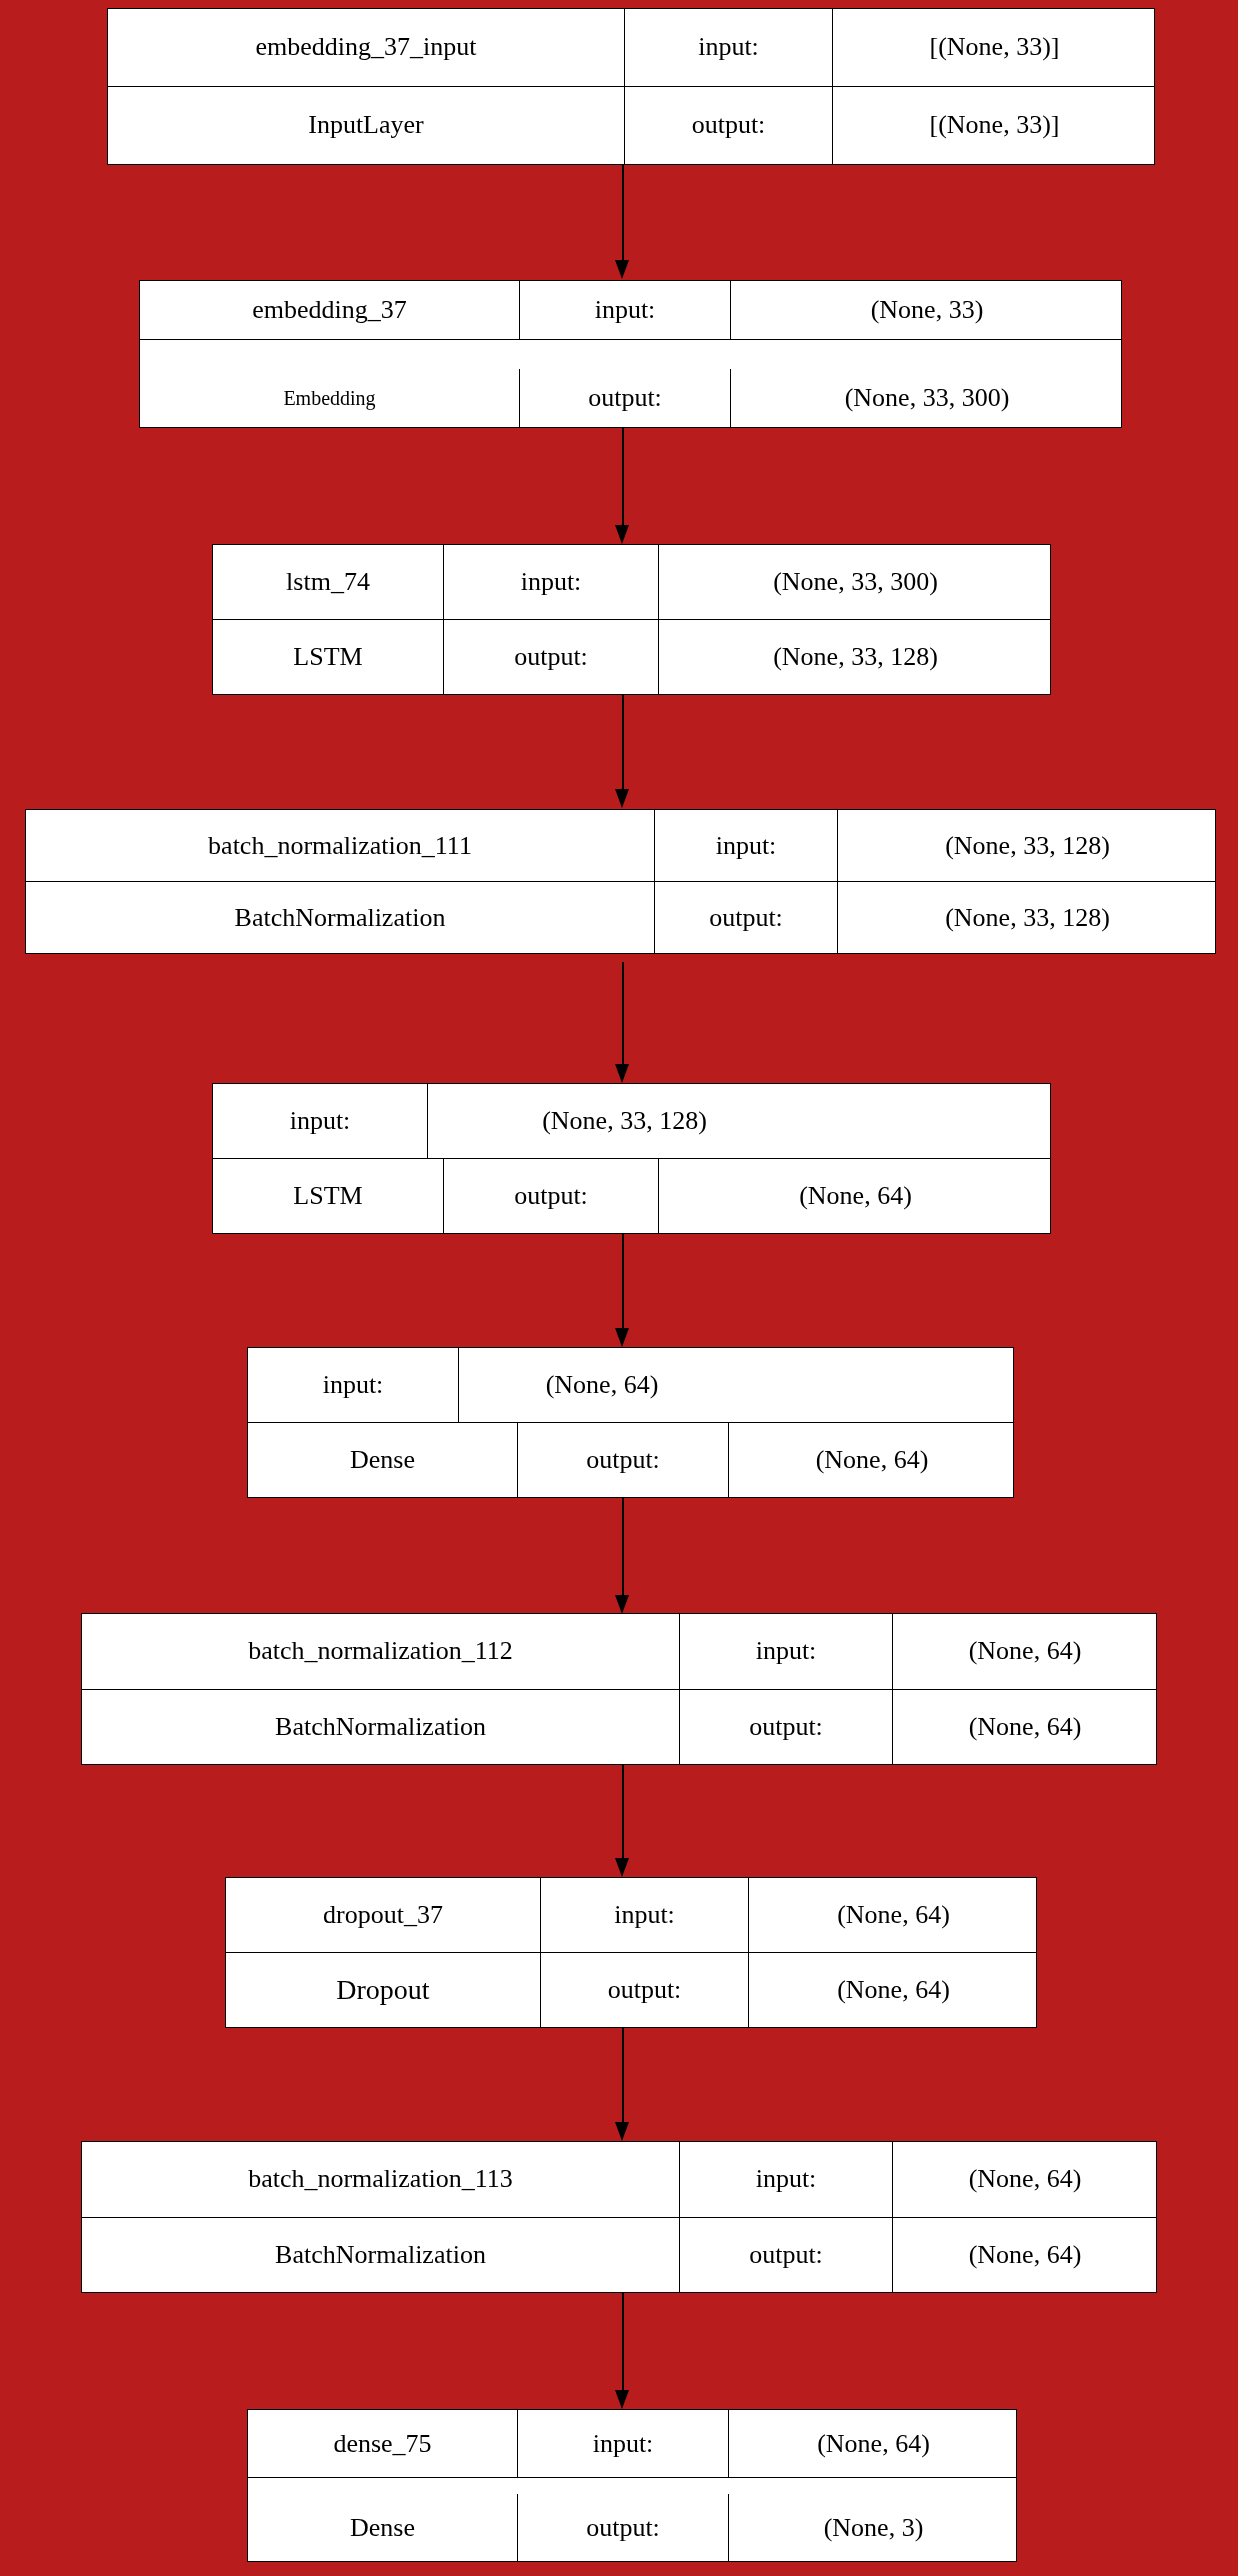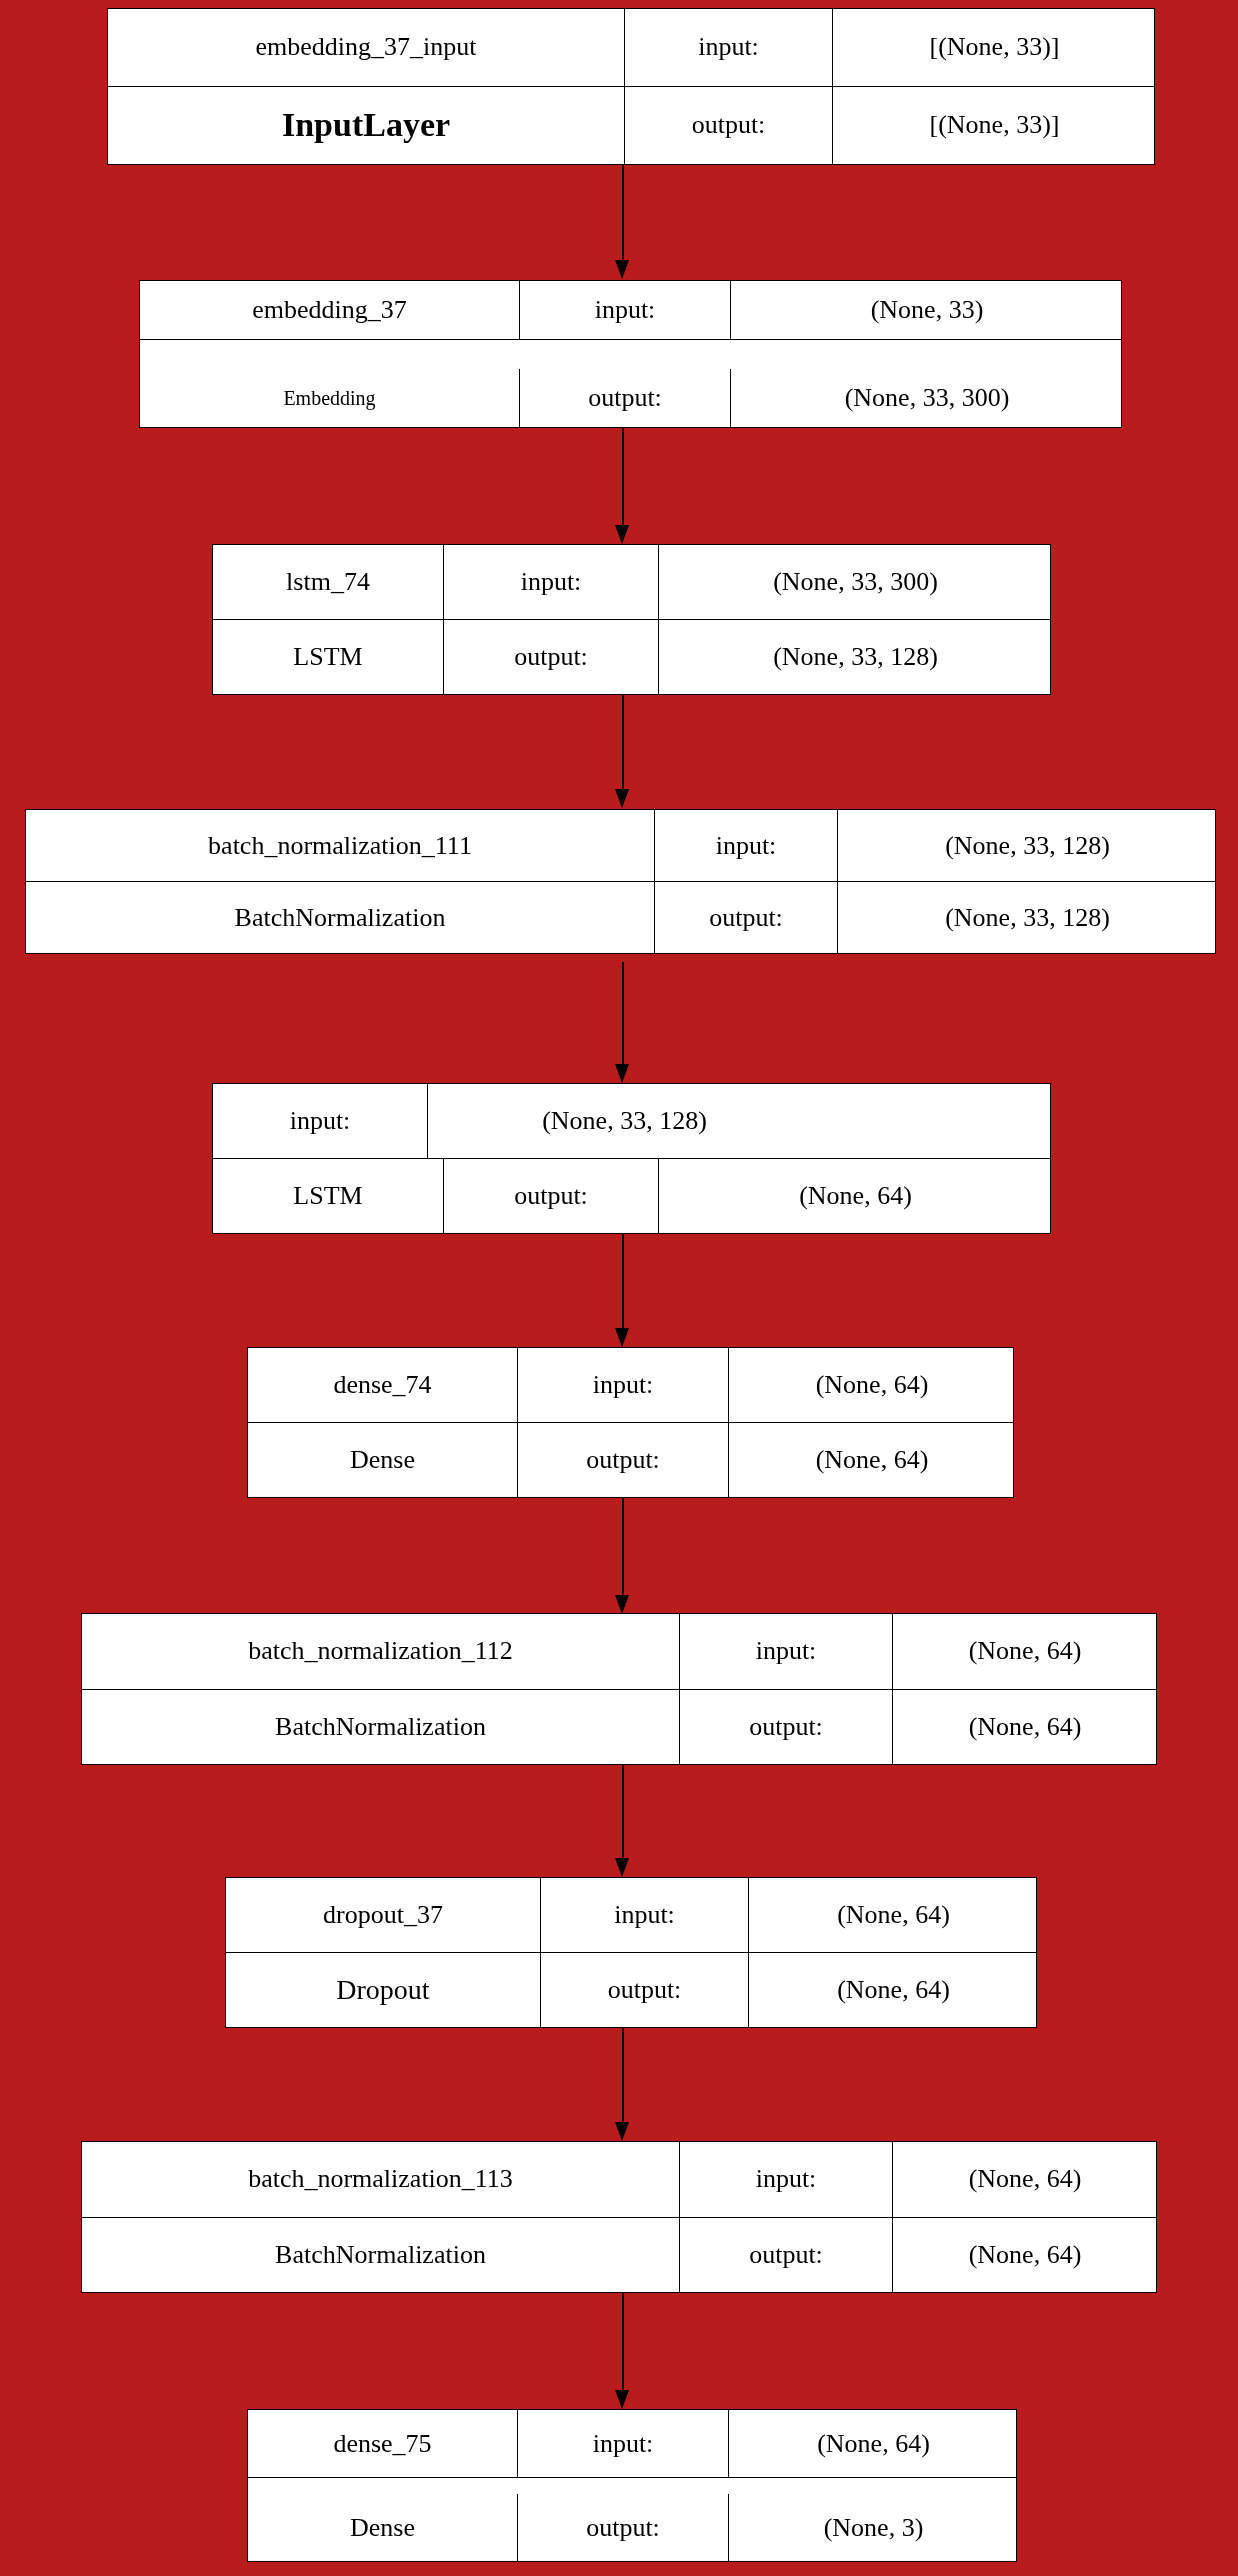--- a/index.html
+++ b/index.html
@@ -78,21 +78,21 @@
 <body>
 
 <div id="canvas">
     <div class="node" style="left: 107px; top: 7.9px; width: 1048px; height: 157px;">
       <div class="node-row row-top">
         <div class="cell c-name" style="font-size: 26px; flex: 0 0 517px;">embedding_37_input</div>
         <div class="cell c-key" style="flex: 0 0 208px;">input:</div>
         <div class="cell c-shape" style="font-size: 26px; flex: 0 0 323px;">[(None, 33)]</div>
       </div>
       <div class="node-row row-bottom">
-        <div class="cell c-name" style="font-size: 34px; flex: 0 0 517px; font-weight: bold;">InputLayer</div>
+        <div class="cell c-name" style="font-size: 26px; flex: 0 0 517px;">InputLayer</div>
         <div class="cell c-key" style="flex: 0 0 208px;">output:</div>
         <div class="cell c-shape" style="font-size: 26px; flex: 0 0 323px;">[(None, 33)]</div>
       </div>
     </div>
     <div class="node" style="left: 139px; top: 280px; width: 983px; height: 148px; gap: 29px;">
       <div class="node-row row-top">
         <div class="cell c-name" style="font-size: 26px; flex: 0 0 380px;">embedding_37</div>
         <div class="cell c-key" style="flex: 0 0 211px;">input:</div>
         <div class="cell c-shape" style="font-size: 26px; flex: 0 0 392px;">(None, 33)</div>
       </div>
@@ -132,21 +132,20 @@
         <div class="cell c-shape" style="font-size: 26px; flex: 0 0 393px;">(None, 33, 128)</div>
       </div>
       <div class="node-row row-bottom">
         <div class="cell c-name" style="font-size: 26px; flex: 0 0 231px;">LSTM</div>
         <div class="cell c-key" style="flex: 0 0 215px;">output:</div>
         <div class="cell c-shape" style="font-size: 26px; flex: 0 0 393px;">(None, 64)</div>
       </div>
     </div>
     <div class="node" style="left: 247px; top: 1347px; width: 767px; height: 151px;">
       <div class="node-row row-top">
-        <div class="cell c-name" style="font-size: 26px; flex: 0 0 270px;">dense_74</div>
         <div class="cell c-key" style="flex: 0 0 211px;">input:</div>
         <div class="cell c-shape" style="font-size: 26px; flex: 0 0 286px;">(None, 64)</div>
       </div>
       <div class="node-row row-bottom">
         <div class="cell c-name" style="font-size: 26px; flex: 0 0 270px;">Dense</div>
         <div class="cell c-key" style="flex: 0 0 211px;">output:</div>
         <div class="cell c-shape" style="font-size: 26px; flex: 0 0 286px;">(None, 64)</div>
       </div>
     </div>
     <div class="node" style="left: 81px; top: 1613px; width: 1076px; height: 152px;">

